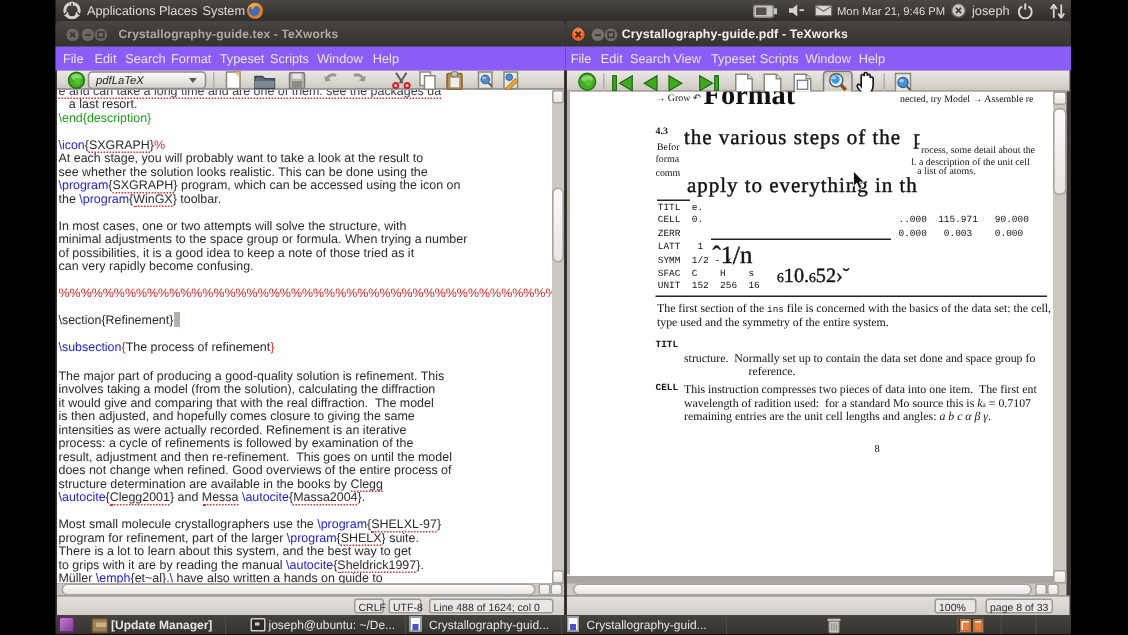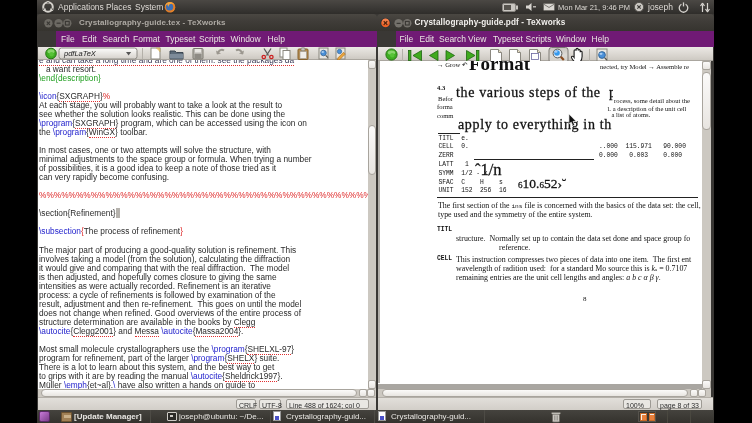--- a/index.html
+++ b/index.html
@@ -10,21 +10,21 @@
 
 #toppanel { left:37px; top:0; width:677px; height:14px;
   background:linear-gradient(#4b4844,#3a3835 60%,#2f2d2a); }
 #toppanel .mtxt { position:absolute; top:2px; color:#dfdbd6; font-size:8.5px; line-height:10px; }
 
 
 .win { position:absolute; top:14px; height:396px; }
 .titlebar { position:absolute; left:0; top:0; right:0; height:17px;
   background:linear-gradient(#4a4742,#403d39 40%,#36342f);
   border-radius:4px 4px 0 0; }
-.menubar { position:absolute; left:0; top:17px; right:0; height:16px; background:#701a75;margin-left:19px; }
+.menubar { position:absolute; left:0; top:17px; right:0; height:16px; background:#8b5cf6; }
 .menubar span { position:absolute; top:3px; color:#e8e5e1; font-size:8.5px; }
 .toolbar { position:absolute; left:1px; right:1px;
   background:linear-gradient(#ebe8e4,#d7d3cd 70%,#cdc9c2); border-bottom:1px solid #aaa69f;font-style:italic; }
 .wtitle { position:absolute; font-size:8.5px; font-weight:bold; letter-spacing:0.1px; }
 .statusbar { position:absolute; left:1px; right:1px; bottom:0; height:13px;
   background:linear-gradient(#e2dfda,#d2cec8); border-top:1px solid #b4b0a9; }
 .sbox { position:absolute; top:1px; height:10px; background:#e9e7e3; border:1px solid #9d9a94;
   color:#2c2c2c; font-size:7px; line-height:7px; padding:1.5px 2px; border-radius:2px; white-space:pre;}
 
 
@@ -183,21 +183,21 @@
 
         <rect x="298" y="1" width="9" height="11" fill="#e9e7e3" stroke="#8a877f"></rect>
         <circle cx="301.5" cy="4.5" r="2.2" fill="#4a90d9" stroke="#2b5a8a" stroke-width="0.6"></circle>
         <path d="M300 10.8 l5.5-5.5 1.8 1.8 -5.5 5.5 -2.4 0.6 Z" fill="#e8a33d" stroke="#a66d1e" stroke-width="0.6"></path>
       </svg>
     </div>
 
     <div class="abs" style="left:1px; top:46px; width:330px; height:329px; background:#fff; overflow:hidden;">
       <div id="edit" class="abs" style="left:1px; top:-4.45px; width:400px;">
 <div><span class="s" style="color:#3a3a56">e and can take a long time and are one of them: see the packages da</span></div>
-<div>   a want resort.</div>
+<div>   a last resort.</div>
 <div><span class="g">\end{description}</span></div>
 <div>&nbsp;</div>
 <div><span class="c">\icon</span>{<span class="s">SXGRAPH</span>}<span class="r">%</span></div>
 <div>At each stage, you will probably want to take a look at the result to</div>
 <div>see whether the solution looks realistic. This can be done using the</div>
 <div><span class="c">\program</span>{<span class="s">SXGRAPH</span>} program, which can be accessed using the icon on</div>
 <div>the <span class="c">\program</span>{<span class="s">WinGX</span>} toolbar.</div>
 <div>&nbsp;</div>
 <div>In most cases, one or two attempts will solve the structure, with</div>
 <div>minimal adjustments to the space group or formula. When trying a number</div>

